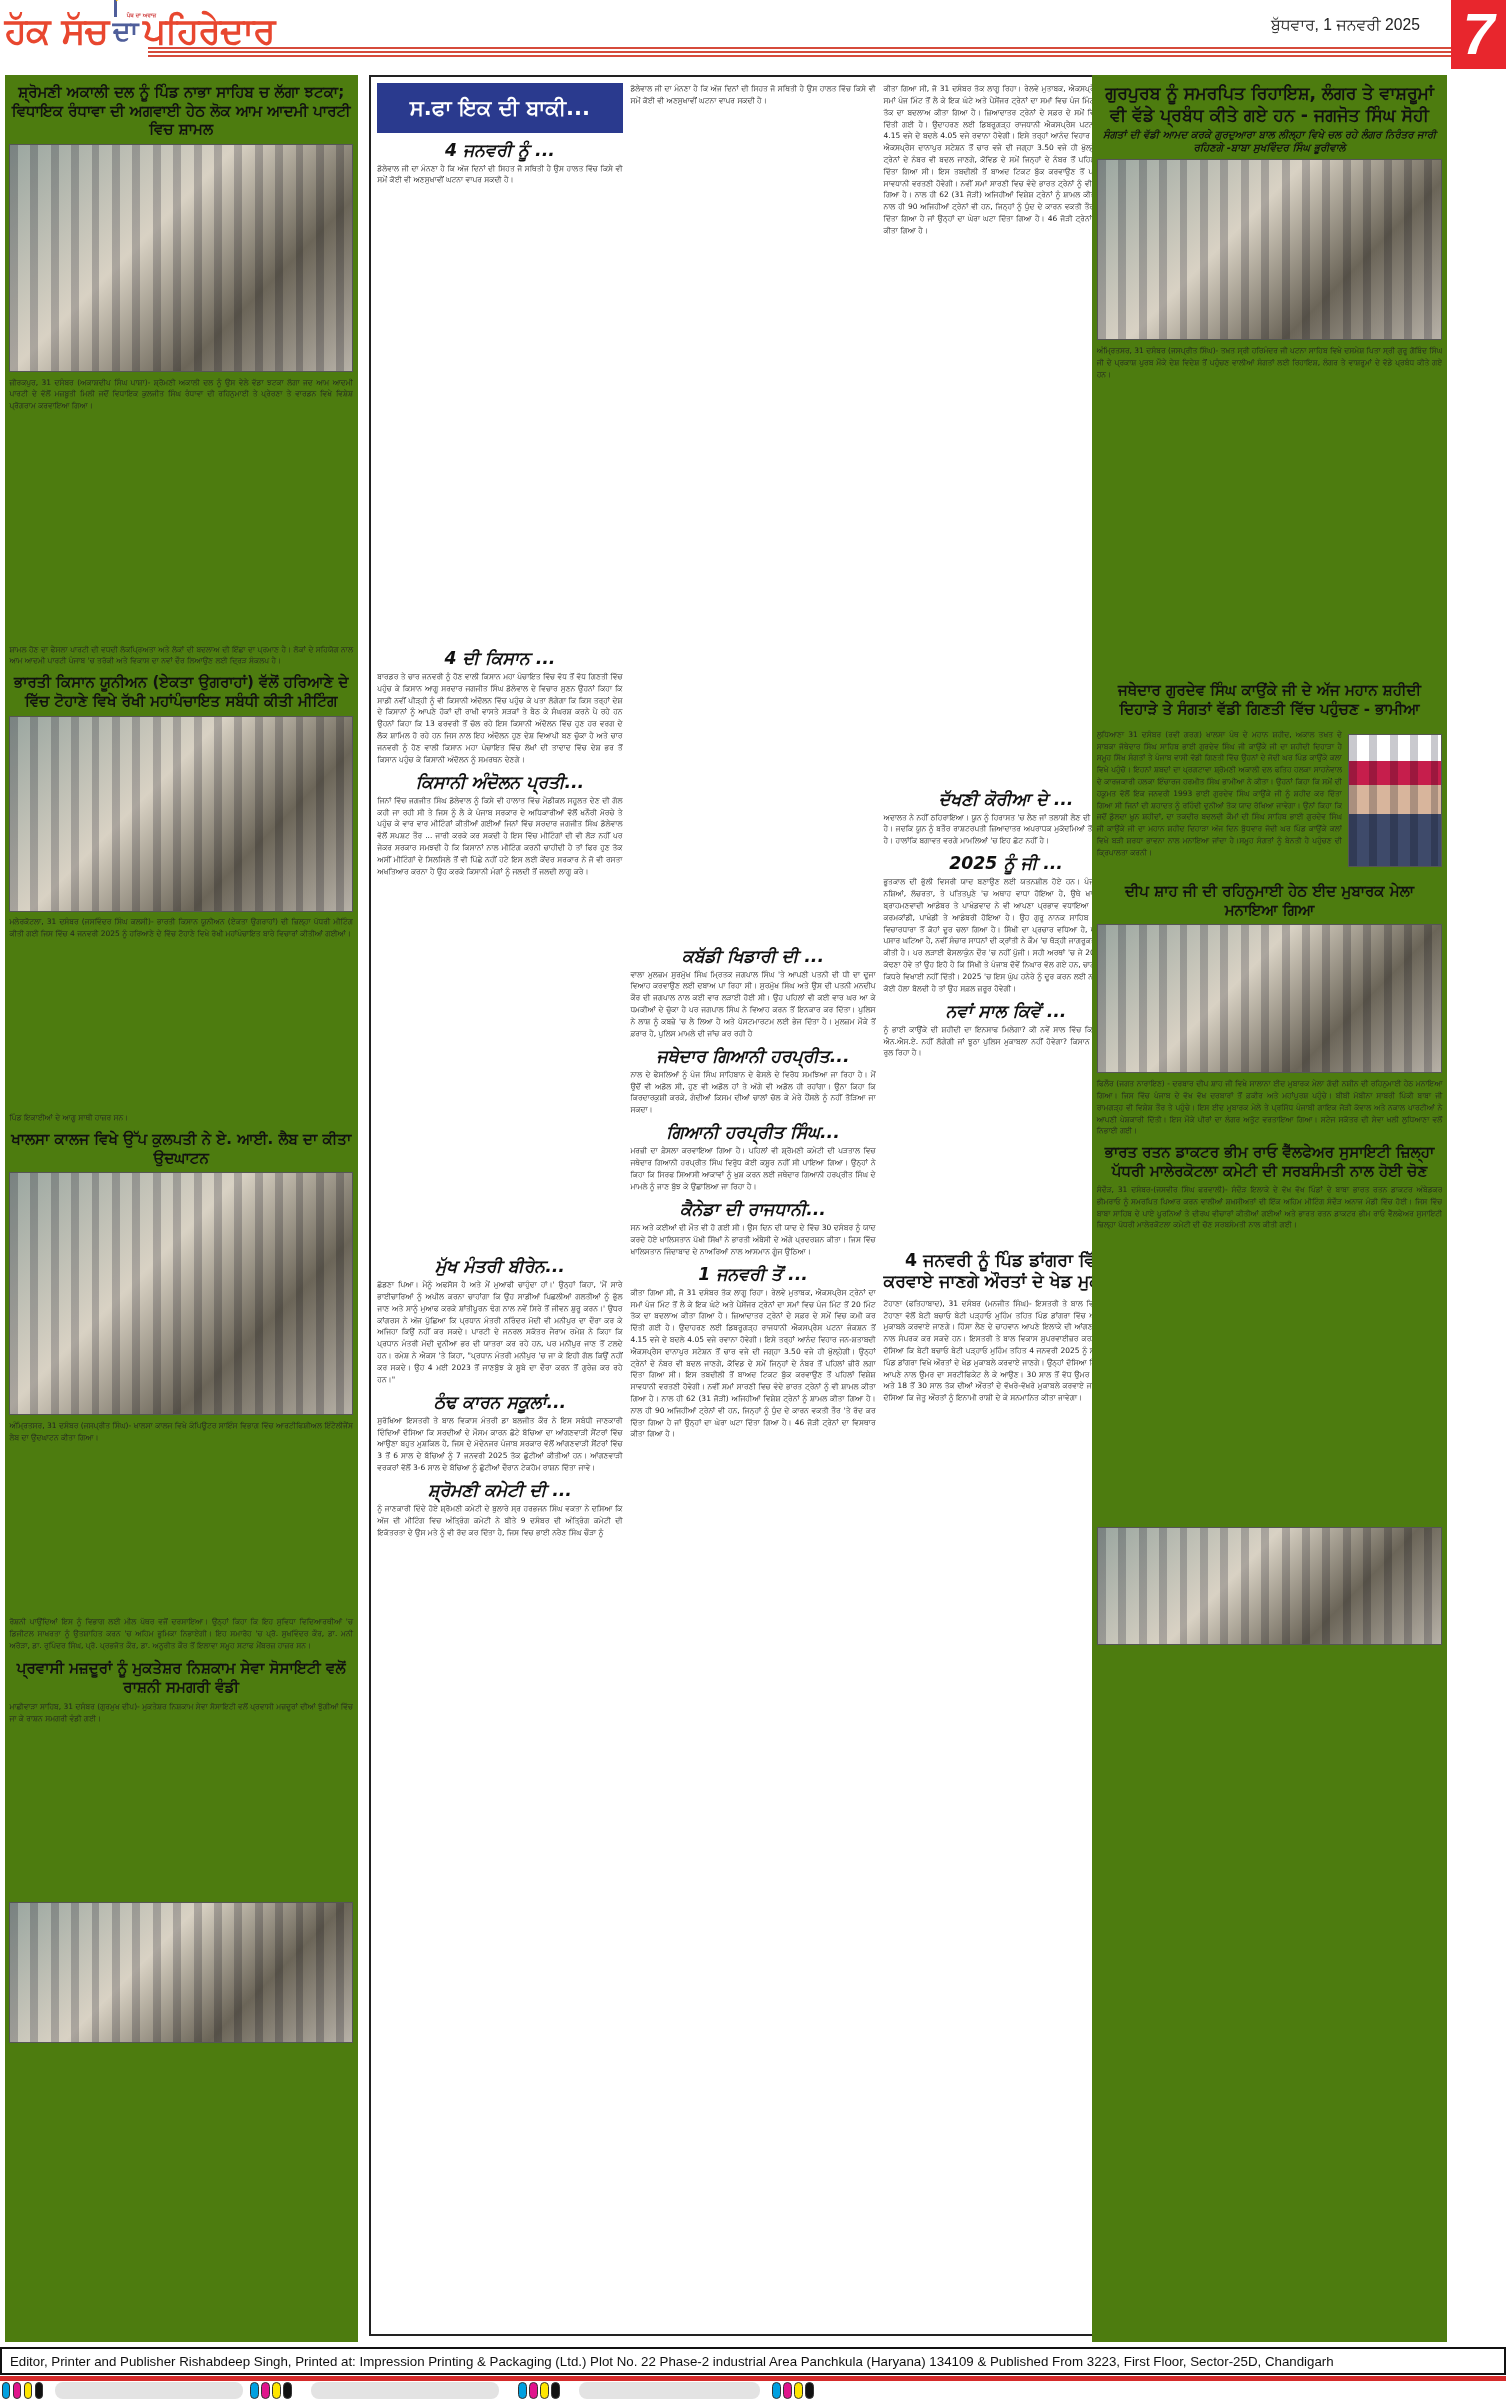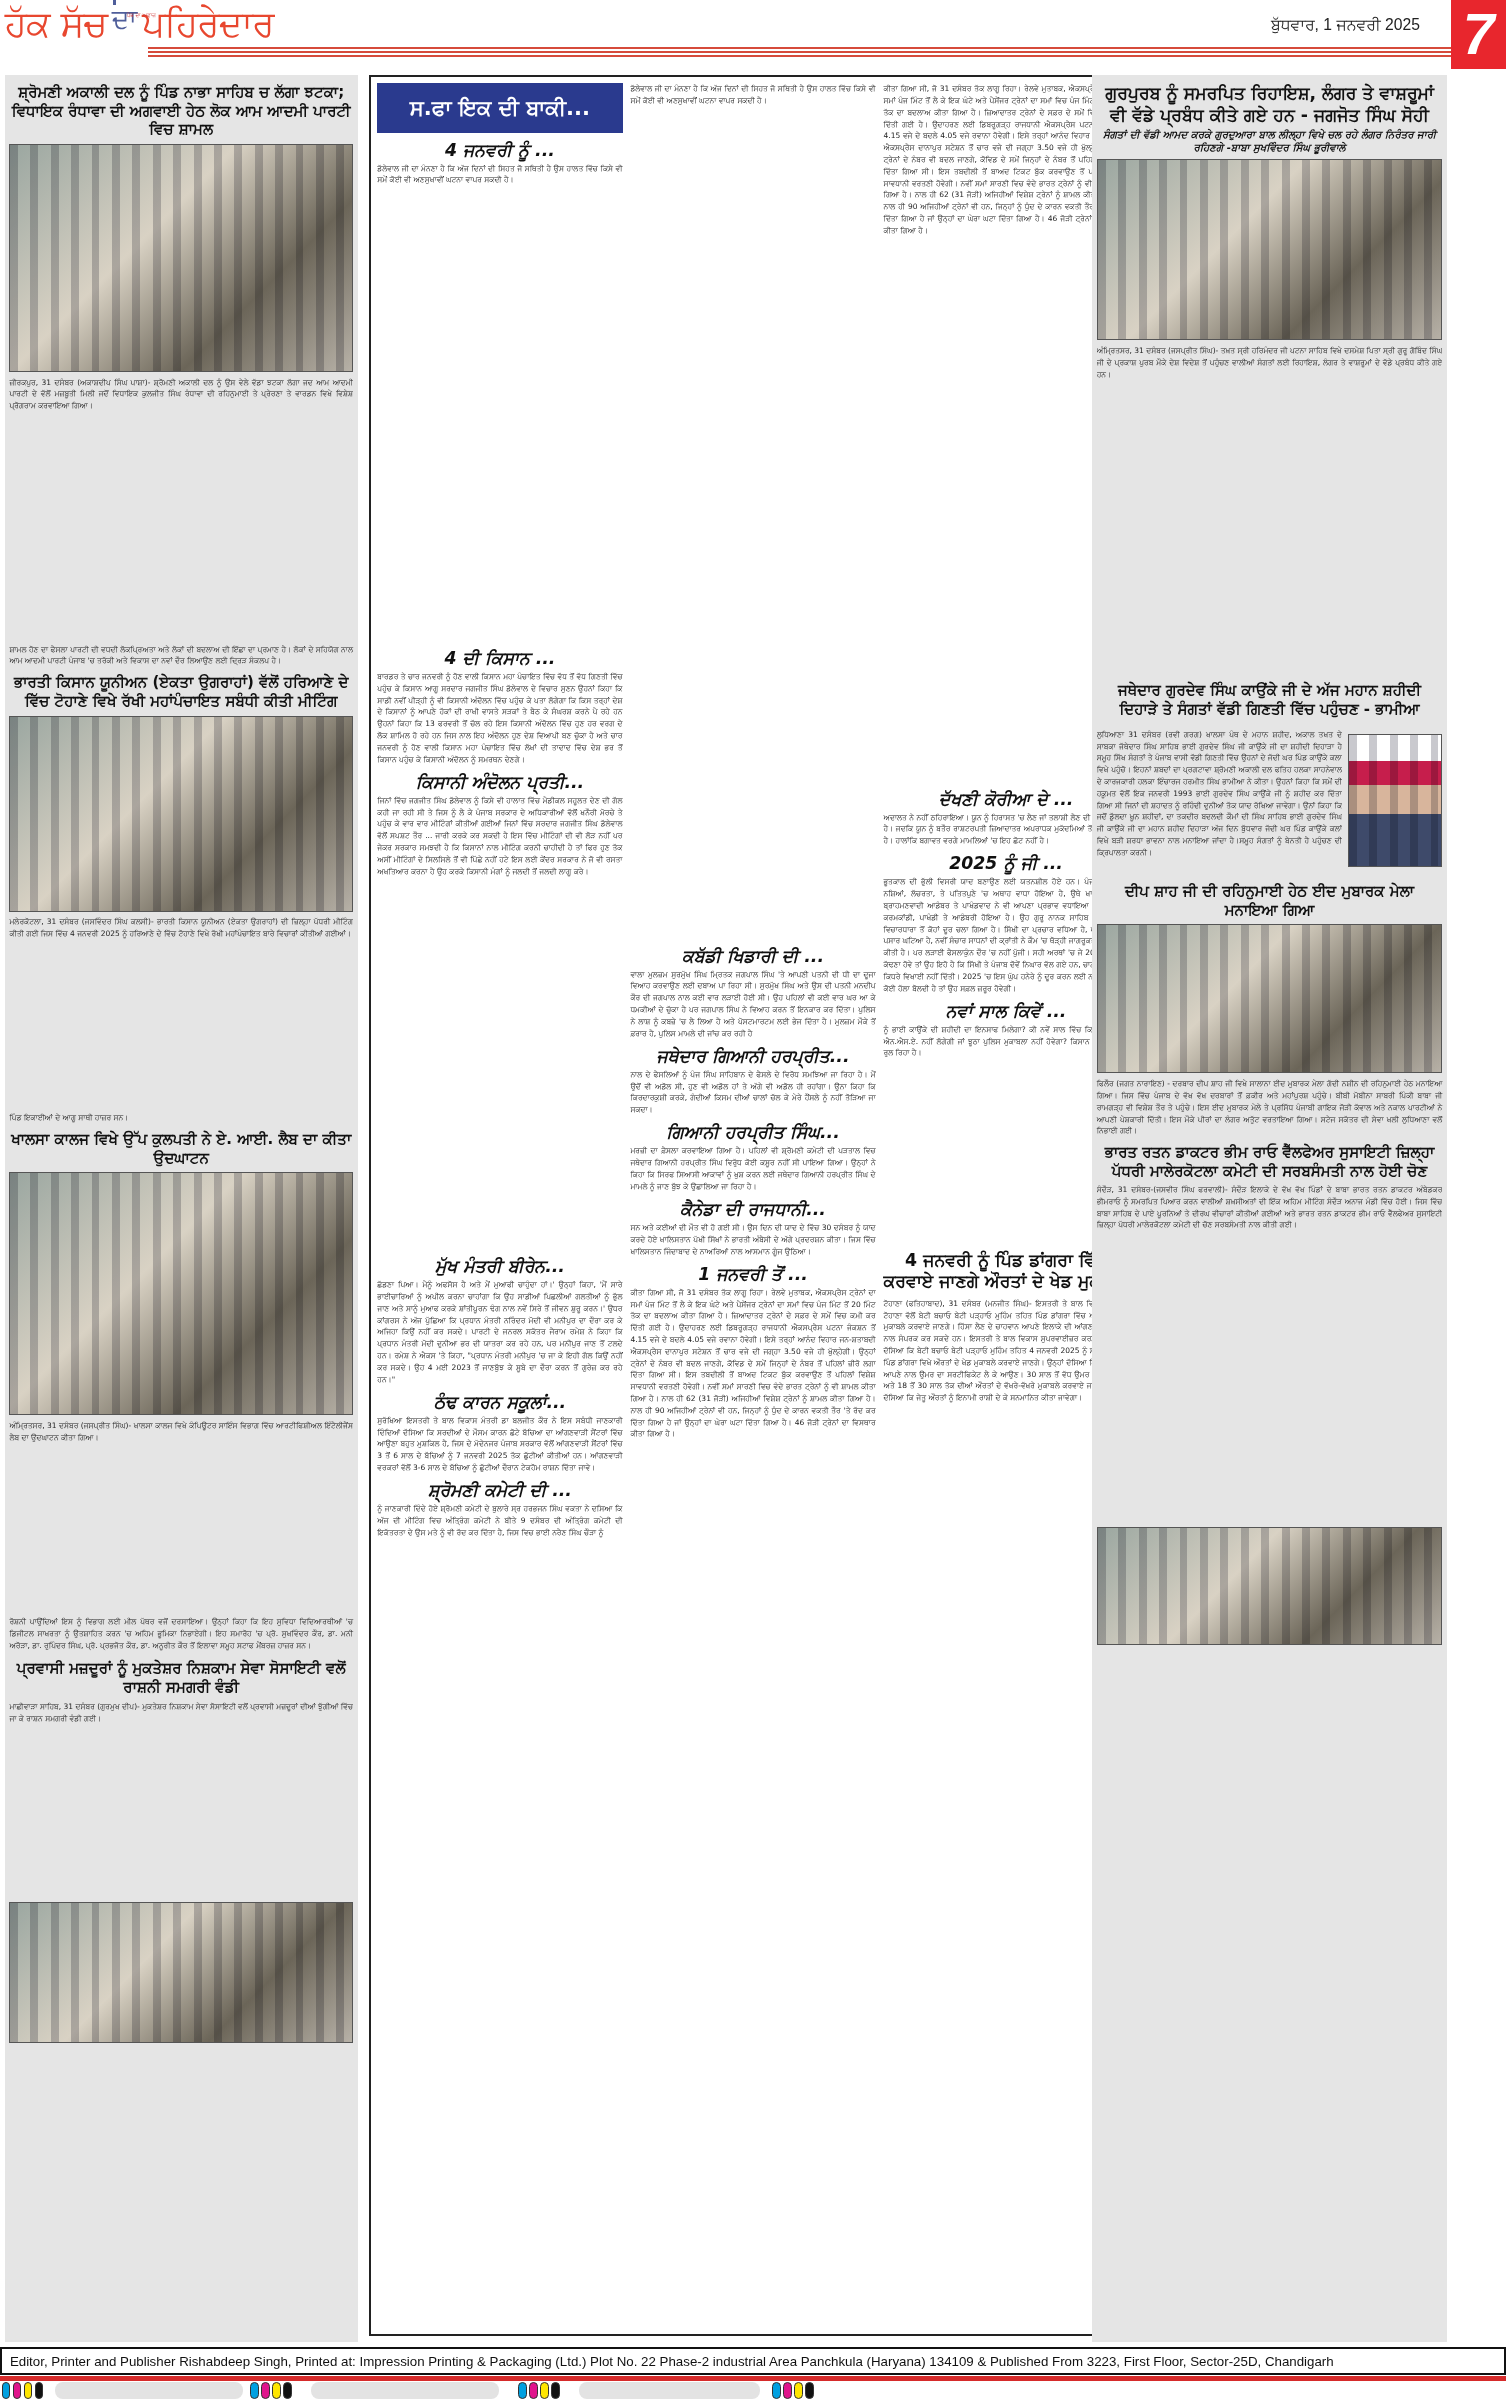--- a/index.html
+++ b/index.html
@@ -1,30 +1,30 @@
 <!DOCTYPE html>
 <html style="font-size:12.6px"><head>
 <meta charset="utf-8">
 <style>
   *{box-sizing:border-box;margin:0;padding:0}
   html,body{width:1506px;height:2401px;background:#fff;overflow:hidden}
   body{font-family:"DejaVu Sans",sans-serif;color:#111;position:relative}
   .masthead{position:absolute;left:0;top:0;width:1506px;height:61px}
-  .logo{position:absolute;left:4.7px;top:3.1px;height:55px;display:flex;align-items:flex-start;font-family:"DejaVu Sans",sans-serif;font-weight:normal}
+  .logo{position:absolute;left:4.7px;top:3.1px;height:55px;display:flex;align-items:center;font-family:"DejaVu Sans",sans-serif;font-weight:bold}
   .logo .w1{font-size:36px;color:#e8472f;letter-spacing:-0.8px}
   .logo .w2{font-size:27px;color:#4f5e9a;margin:0 4.7px;position:relative}
   .logo .flag{position:absolute;left:3.1px;top:-27px;width:15.7px;height:14px;background:#f5b400;clip-path:polygon(0 0,100% 30%,0 100%)}
   .logo .pole{position:absolute;left:1.6px;top:-28px;width:2.4px;height:30px;background:#4f5e9a}
   .logo .tag{position:absolute;left:122px;top:9.4px;font-size:5.5px;color:#c33}
   .rule{position:absolute;left:148px;top:47px;height:11px;right:0}
   .rule i{display:block;height:1.6px;background:#d64b3b;margin-bottom:2.4px}
   .date{position:absolute;right:86px;top:15.7px;font-size:15.7px;font-family:"Liberation Sans Narrow","Liberation Sans",sans-serif;color:#222}
   .pageno{position:absolute;right:0;top:0;width:55px;height:69px;background:#e8262d;color:#fff;font-size:57px;font-weight:bold;font-style:italic;text-align:center;line-height:69px;font-family:"Liberation Sans",sans-serif}
   .col{position:absolute;top:75px;overflow:hidden}
-  .cream{background:#e5e5e5}
+  .cream{background:#4d7c0f}
   .col-left{left:4.7px;width:353px;height:2267px}
   .col-mid{left:369px;width:768px;height:2261px;border:2.4px solid #222;background:#fff}
   .col-right{left:1092px;width:355px;height:2267px}
   .h1{font-family:"DejaVu Sans",sans-serif;font-weight:bold;text-align:center;line-height:1.25;color:#111}
   .h1.l{font-size:15px}
   .h1.xl{font-size:17.3px}
   .body{font-size:7.5px;line-height:11.8px;text-align:justify;color:#222;column-gap:7.9px}
   .photo{background:linear-gradient(135deg,#9aa6a0,#d9d2c4 40%,#6b6558 70%,#b7b1a7);border:0.8px solid #555;margin:4.7px 0;position:relative}
   .photo::after{content:"";position:absolute;inset:0;background:repeating-linear-gradient(90deg,rgba(40,40,60,.25) 0 7.9px,transparent 7.9px 20.4px);mix-blend-mode:multiply}
   .blk{padding:0 4.7px}

